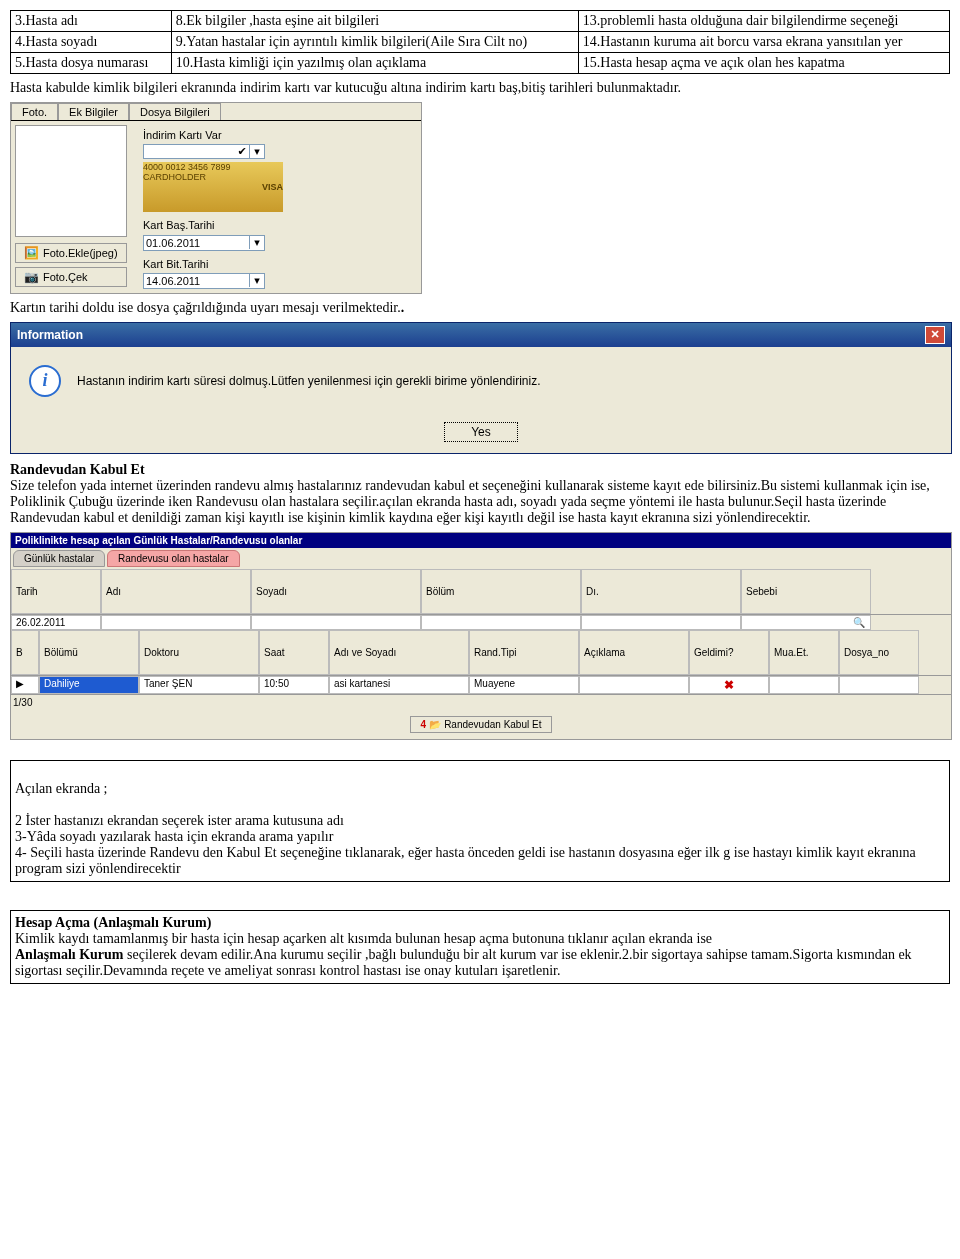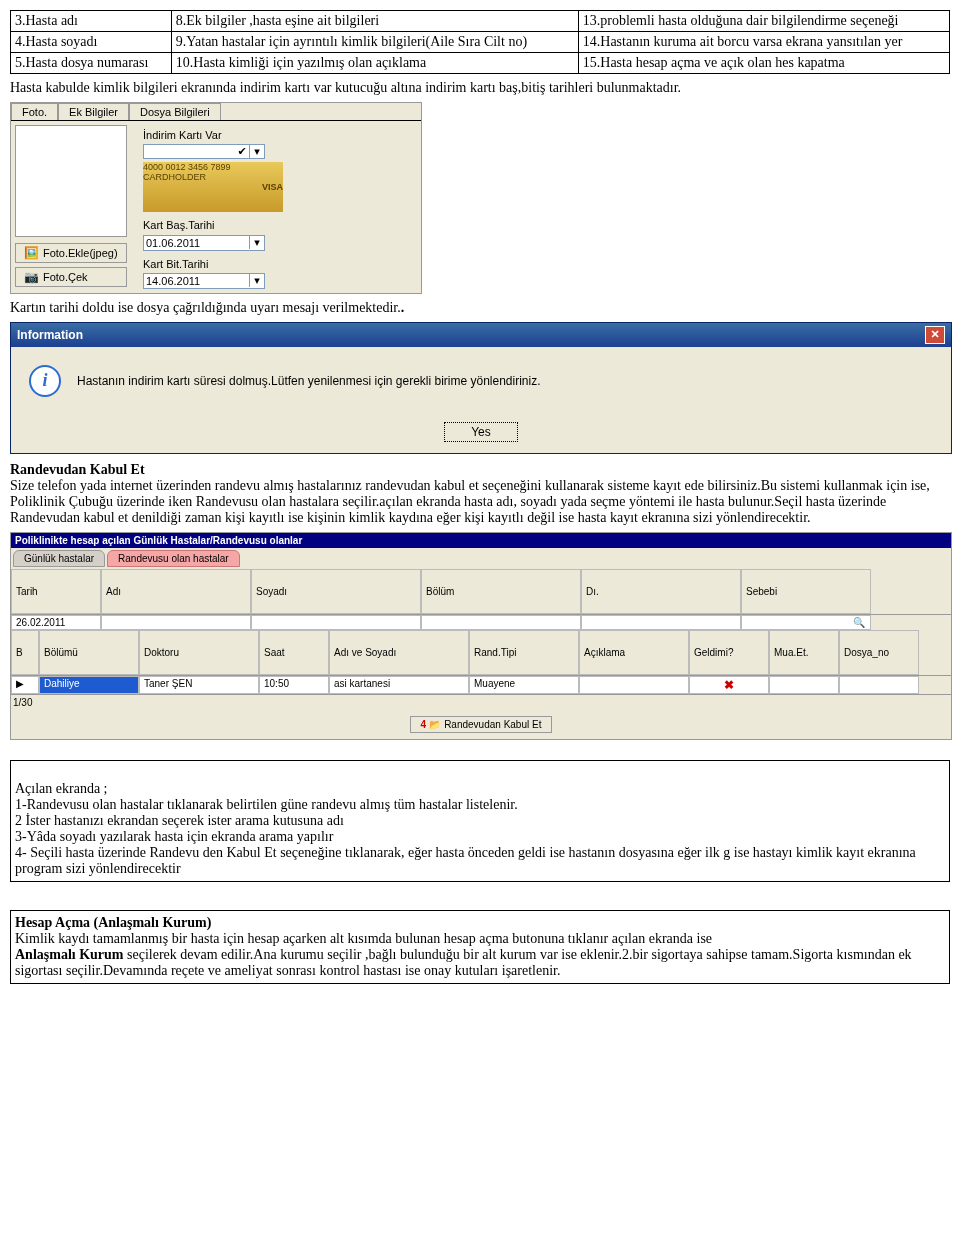--- a/index.html
+++ b/index.html
@@ -306,21 +306,21 @@
     <span class="rbtn">
       <span style="color:#c00;font-weight:bold;">4</span> <span>📂</span>
       <span>Randevudan Kabul Et</span>
     </span>
   </div>
 </div>
 
 <div class="outer-box">
   <br>
   <span>Açılan ekranda ;</span><br>
-  <span>1-Randevusu olan hastalar tıklanarak belirtilen güne randevu almış tüm hastalar listelenir.</span><br>
+  <br>
   <span>2 İster hastanızı ekrandan seçerek ister arama kutusuna adı</span><br>
   <span>3-Yâda soyadı yazılarak hasta için ekranda arama yapılır</span><br>
   <span>4- Seçili hasta üzerinde Randevu den Kabul Et seçeneğine tıklanarak, eğer hasta önceden geldi ise hastanın dosyasına eğer ilk g ise hastayı kimlik kayıt ekranına program sizi yönlendirecektir</span>
 </div>
 
 <div class="outer-box2">
   <span class="bold">Hesap Açma (Anlaşmalı Kurum)</span><br>
   <span>Kimlik kaydı tamamlanmış bir hasta için hesap açarken alt kısımda bulunan hesap açma butonuna tıklanır açılan ekranda ise</span><br>
   <span class="bold">Anlaşmalı Kurum</span><span> seçilerek devam edilir.Ana kurumu seçilir ,bağlı bulunduğu bir alt kurum var ise eklenir.2.bir sigortaya sahipse tamam.Sigorta kısmından ek sigortası seçilir.Devamında reçete ve ameliyat sonrası kontrol hastası ise onay kutuları işaretlenir.</span>
 </div>

